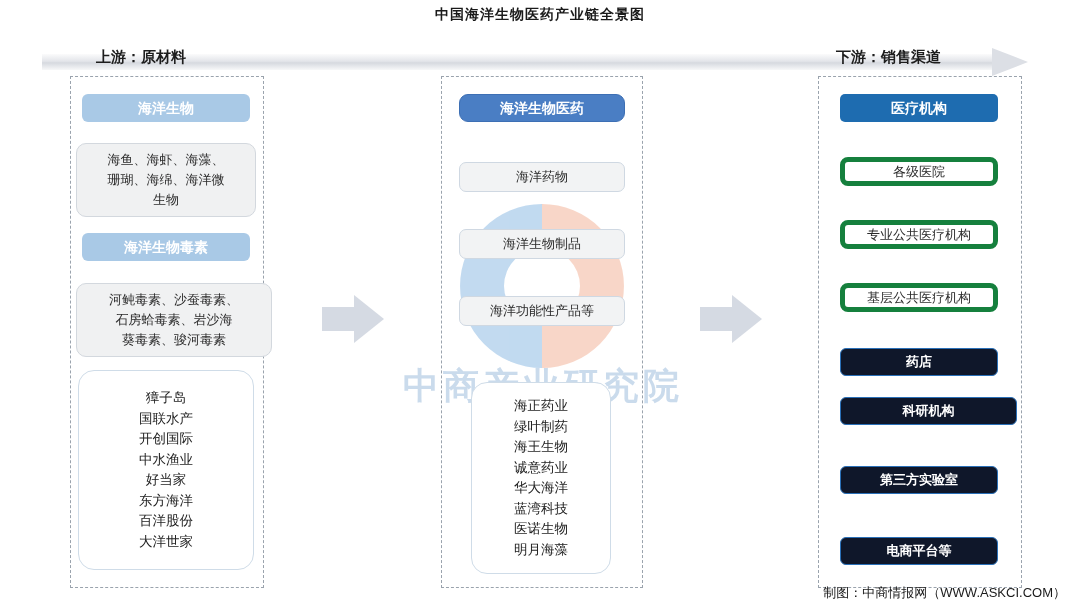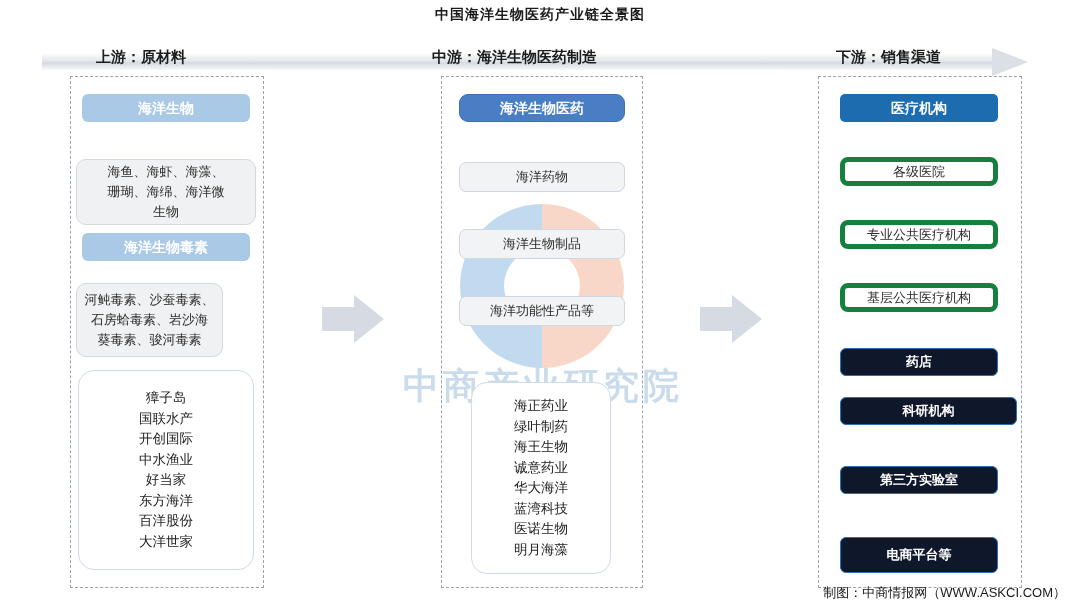--- a/index.html
+++ b/index.html
@@ -175,21 +175,20 @@
 
 <div class="page">
 
   <div class="title">中国海洋生物医药产业链全景图</div>
 
   <div class="band">
     <div class="band-bar"></div>
     <div class="band-head"></div>
   </div>
   <div class="band-label up">上游：原材料</div>
-  <div class="band-label mid">中游：海洋生物医药制造</div>
   <div class="band-label down">下游：销售渠道</div>
 
   <div class="wm">
     <svg class="wm-logo" viewBox="0 0 176 176">
       <g opacity="0.42">
         <path d="M88 6 A82 82 0 0 0 88 170 L88 126 A38 38 0 0 1 88 50 Z" fill="#6ea8dc"></path>
         <path d="M88 6 A82 82 0 0 1 88 170 L88 126 A38 38 0 0 0 88 50 Z" fill="#f0a07e"></path>
       </g>
     </svg>
     <div class="wm-text">中商产业研究院</div>
@@ -203,27 +202,27 @@
     <div class="tail"></div>
     <div class="head"></div>
   </div>
   <div class="flow-arrow a2">
     <div class="tail"></div>
     <div class="head"></div>
   </div>
 
   <div class="box hdr-light" style="left:82px;top:94px;width:168px;height:28px;">海洋生物</div>
 
-  <div class="box grey multi" style="left:76px;top:159px;width:180px;height:66px;">海鱼、海虾、海藻、
+  <div class="box grey multi" style="left:76px;top:143px;width:180px;height:74px;">海鱼、海虾、海藻、
 珊瑚、海绵、海洋微
 生物</div>
 
   <div class="box hdr-light" style="left:82px;top:233px;width:168px;height:28px;">海洋生物毒素</div>
 
-  <div class="box grey multi" style="left:76px;top:283px;width:147px;height:74px;">河鲀毒素、沙蚕毒素、
+  <div class="box grey multi" style="left:76px;top:283px;width:196px;height:74px;">河鲀毒素、沙蚕毒素、
 石房蛤毒素、岩沙海
 葵毒素、骏河毒素</div>
 
   <div class="card" style="left:78px;top:370px;width:176px;height:200px;">
     <div class="lines">獐子岛
 国联水产
 开创国际
 中水渔业
 好当家
 东方海洋
@@ -257,17 +256,17 @@
   <div class="box chip-white" style="left:840px;top:220px;width:158px;height:29px;">专业公共医疗机构</div>
 
   <div class="box chip-white" style="left:840px;top:283px;width:158px;height:29px;">基层公共医疗机构</div>
 
   <div class="box chip-blue" style="left:840px;top:348px;width:158px;height:28px;">药店</div>
 
   <div class="box chip-blue" style="left:840px;top:397px;width:177px;height:28px;">科研机构</div>
 
   <div class="box chip-blue" style="left:840px;top:466px;width:158px;height:28px;">第三方实验室</div>
 
-  <div class="box chip-blue" style="left:840px;top:537px;width:158px;height:36px;">电商平台等</div>
+  <div class="box chip-blue" style="left:840px;top:537px;width:158px;height:28px;">电商平台等</div>
 
   <div class="footer">制图：中商情报网（WWW.ASKCI.COM）</div>
 
 </div>
 
 </body></html>

